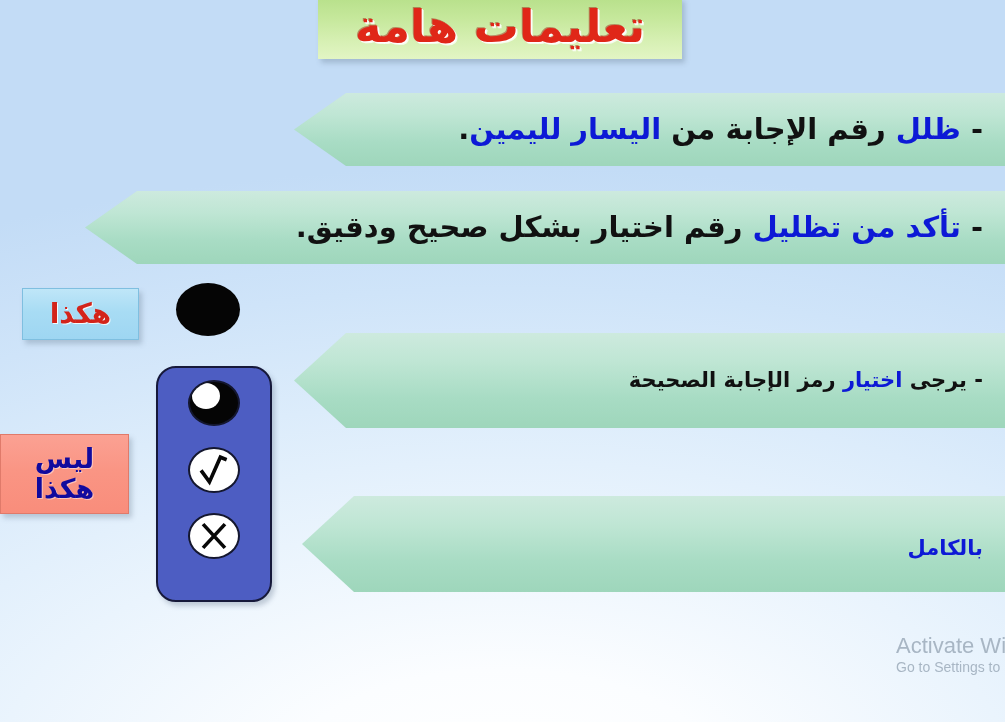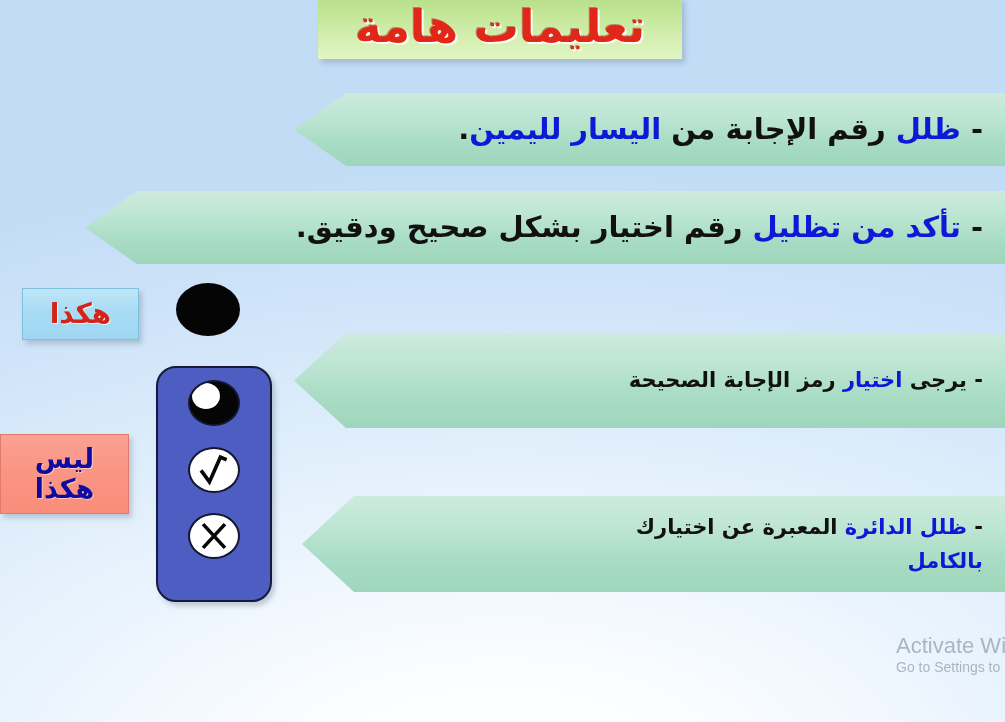--- a/index.html
+++ b/index.html
@@ -211,21 +211,20 @@
 
   <div class="banner" id="banner-2">
     <div class="banner-line"><span>- </span><span class="hl">تأكد من تظليل</span><span> رقم اختيار بشكل صحيح ودقيق.</span></div>
   </div>
 
   <div class="banner" id="banner-3">
     <div class="banner-line line-a"><span>- يرجى </span><span class="hl">اختيار</span><span> رمز الإجابة  الصحيحة</span></div>
   </div>
 
   <div class="banner" id="banner-4">
-    <div class="banner-line line-a"><span>- </span><span class="hl">ظلل الدائرة</span><span>  المعبرة  عن  اختيارك</span></div>
     <div class="banner-line line-b"><span class="hl">بالكامل</span></div>
   </div>
 
   <div id="filled-circle"></div>
 
   <div id="label-correct">
     <span class="lab">هكذا</span>
   </div>
 
   <div id="label-wrong">

